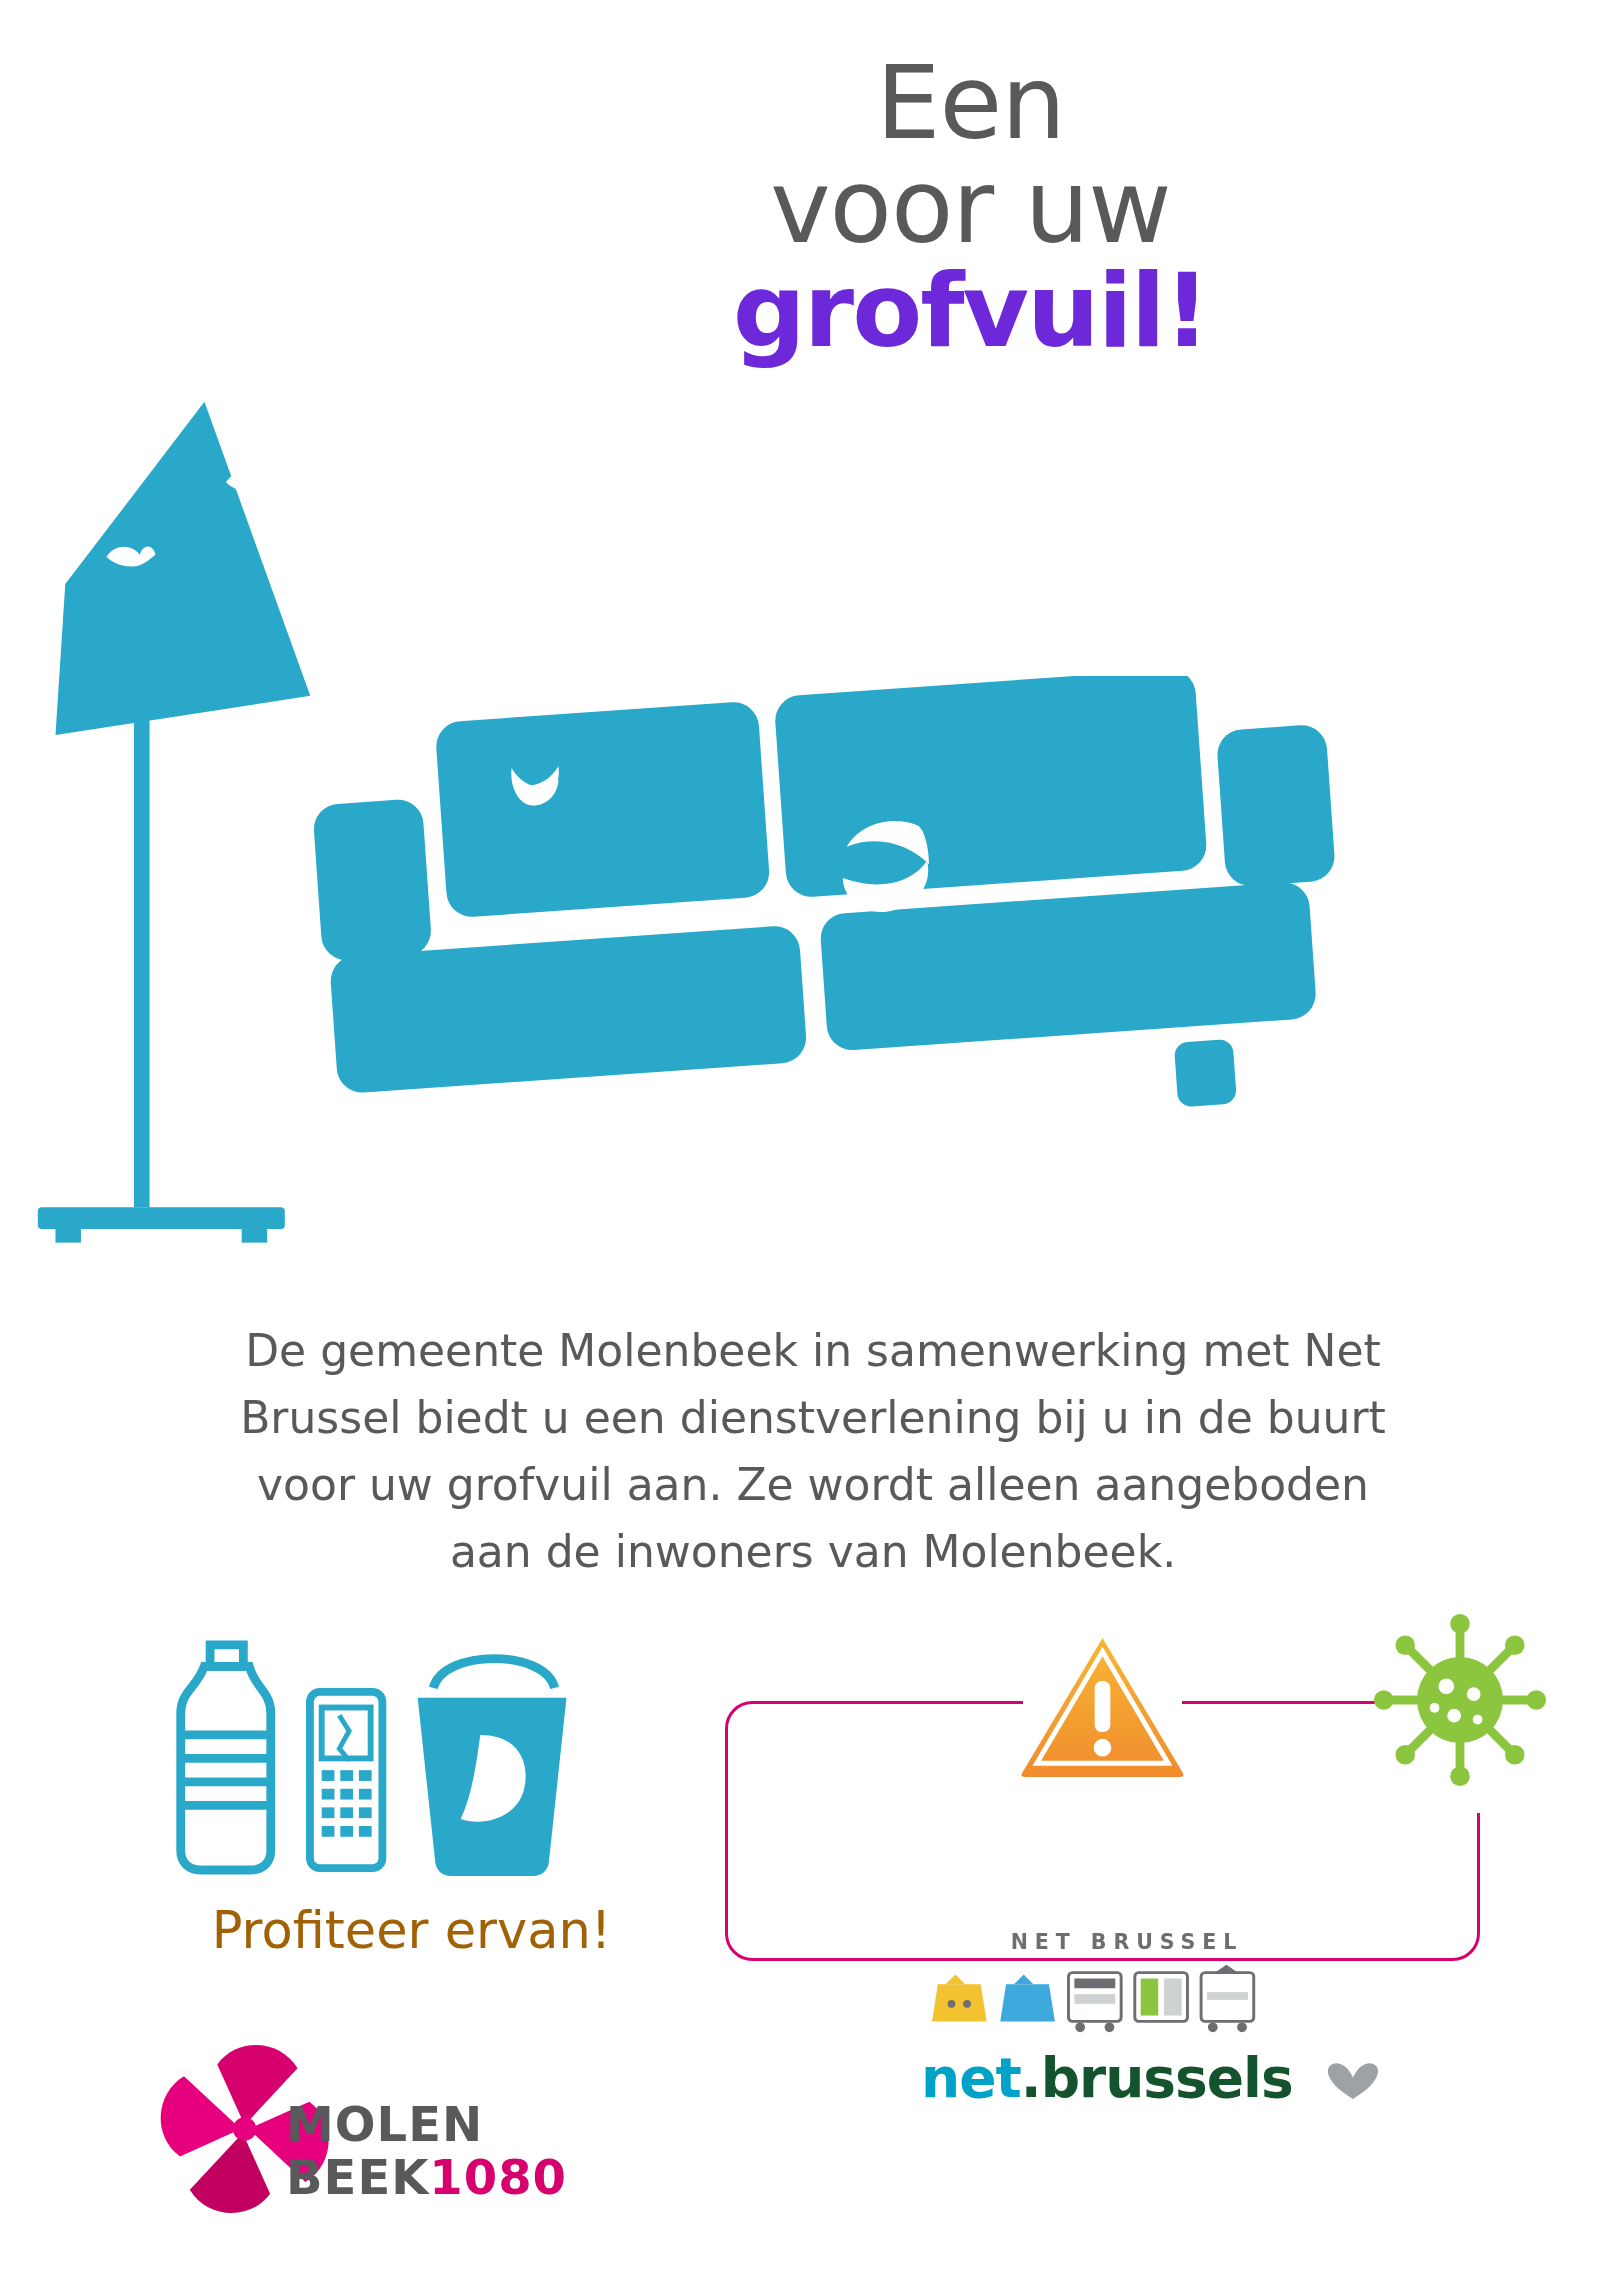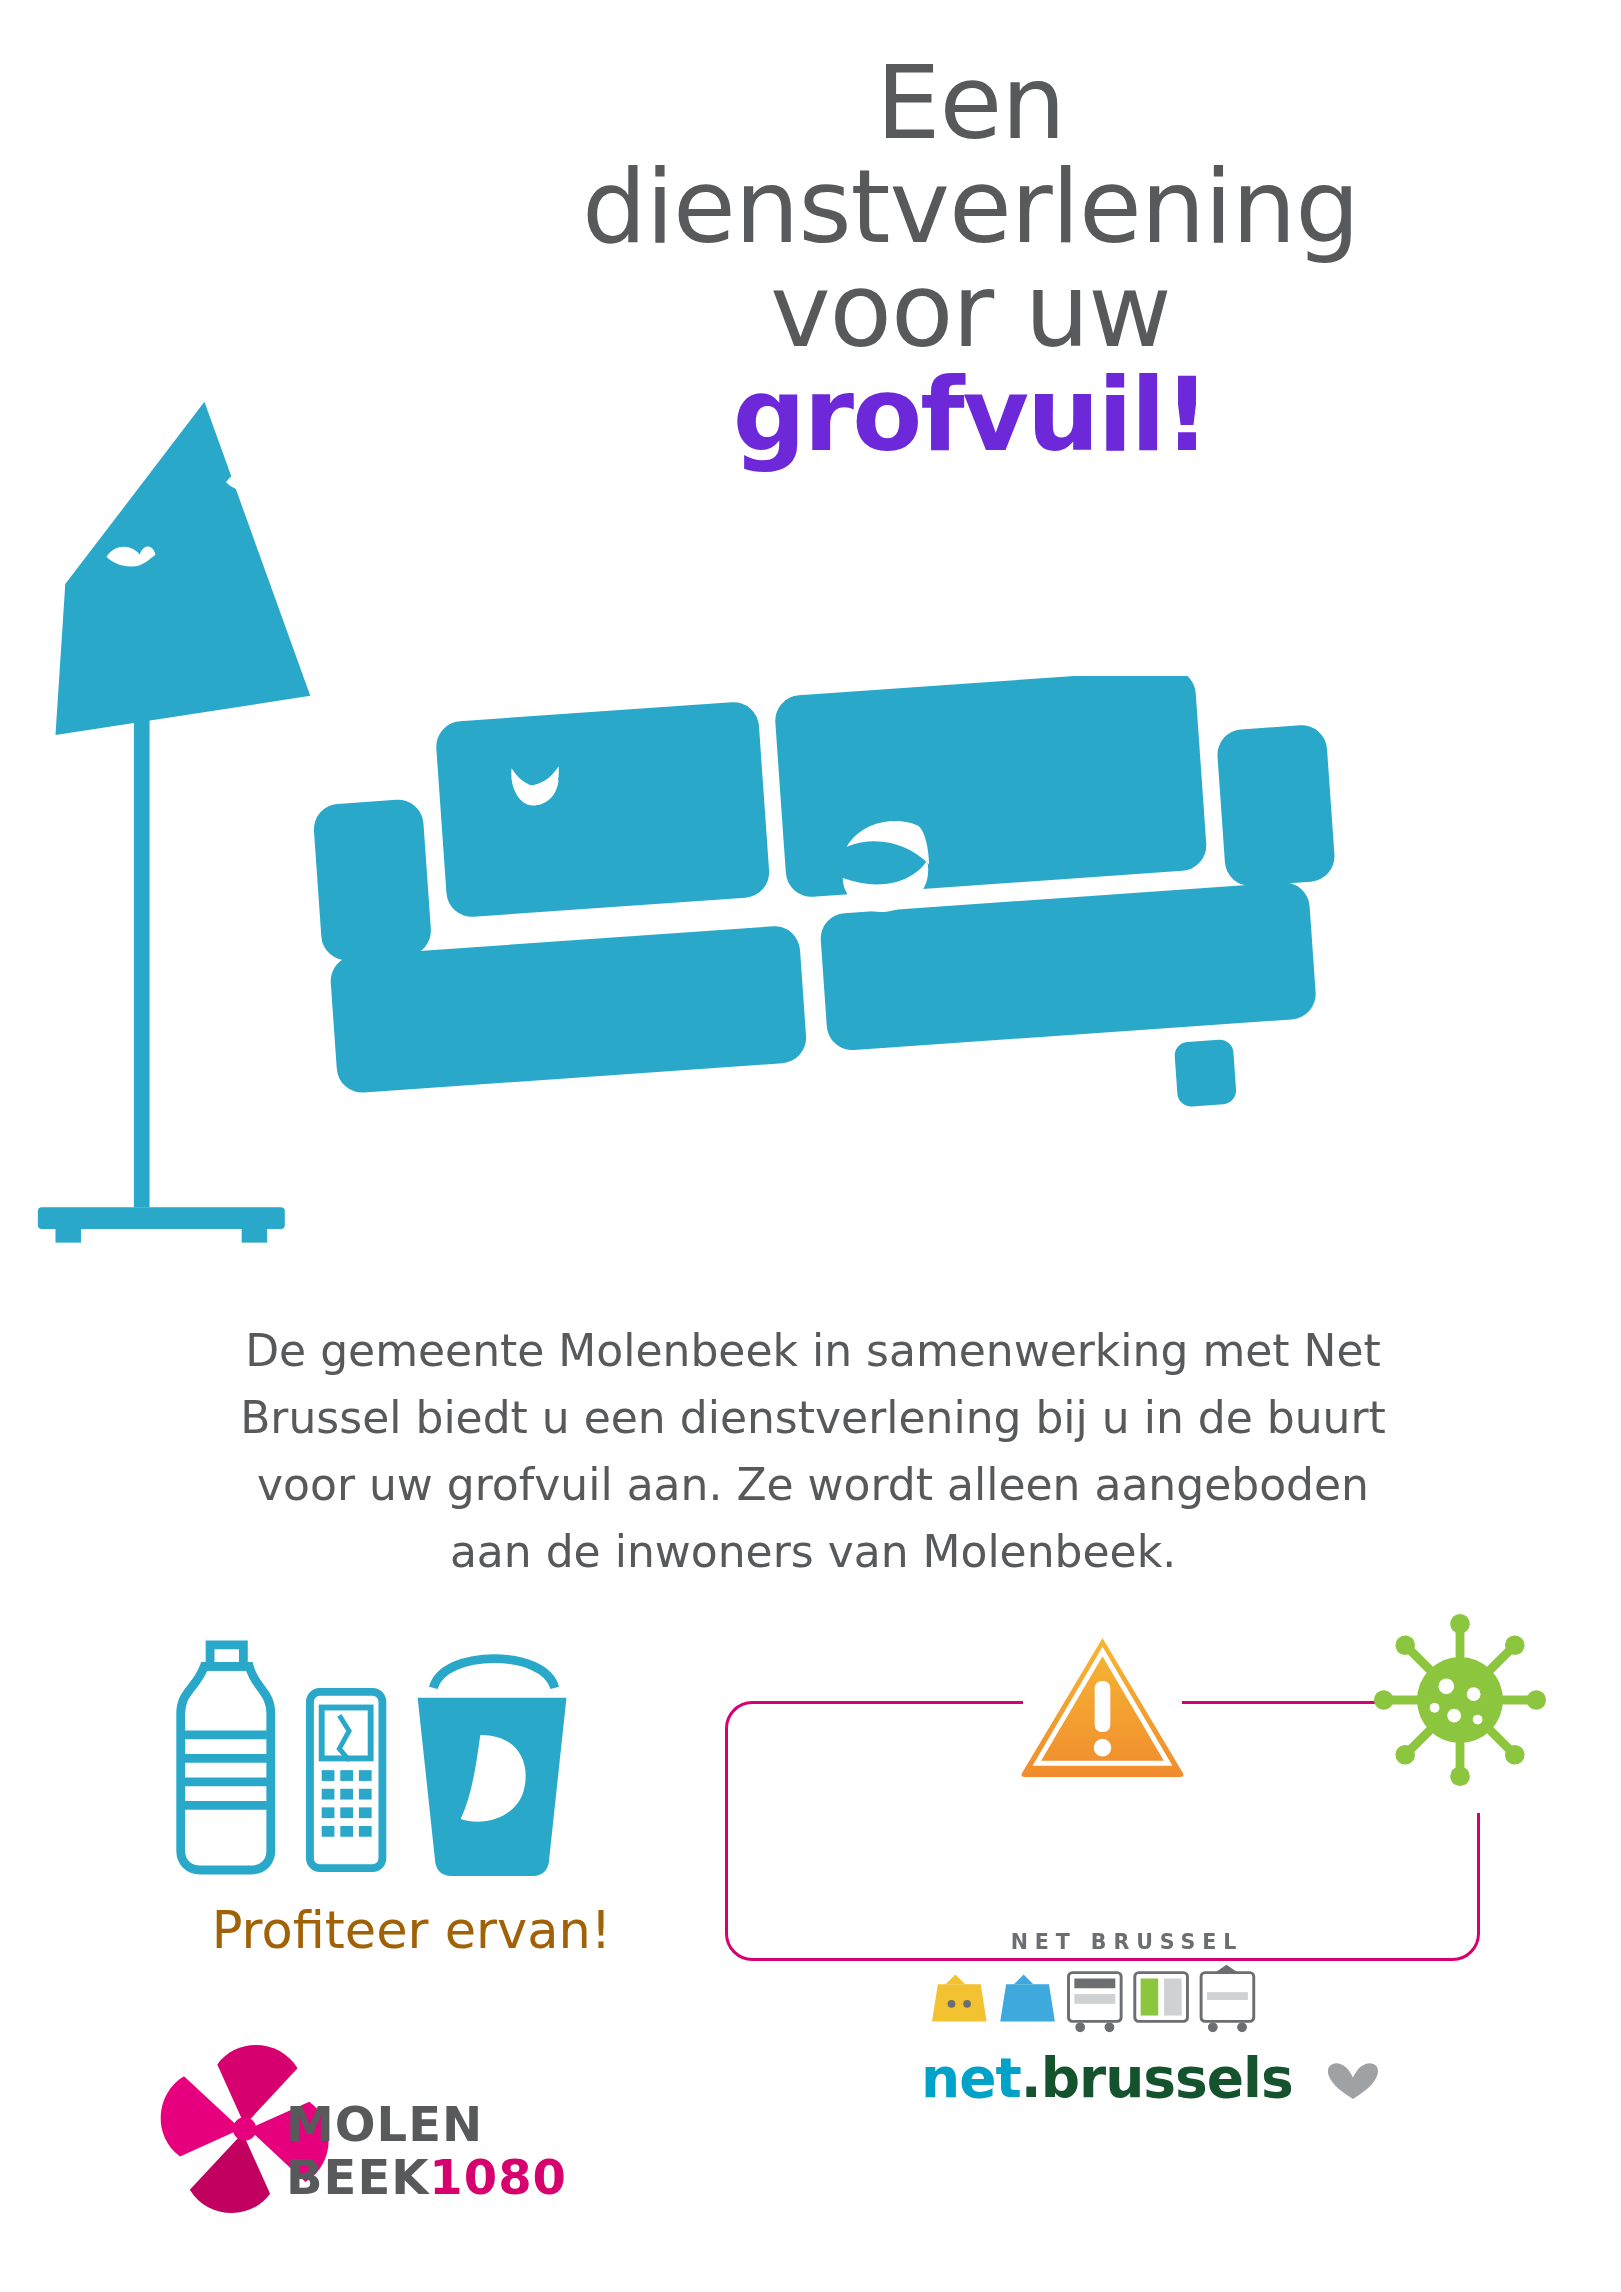--- a/index.html
+++ b/index.html
@@ -197,21 +197,20 @@
   .net-brussels .dark { color: #14532d; }
   svg { display:block; }
 </style>
 </head>
 <body>
 
 <div class="poster">
 
   <div class="headline">
     <span class="l1">Een</span>
-    <span class="l2">dienstverlening</span>
     <span class="l3">voor uw</span>
     <span class="l4">grofvuil!</span>
   </div>
 
   <div class="lamp">
     <svg width="314" height="882" viewBox="0 0 320 900">
 
       <path d="M188 10 L296 310 L36 350 L46 196 Z" fill="#29a8c9"></path>
 
       <path d="M88 168 c10 -14 26 -12 34 -2 c4 -12 14 -10 16 0 c-6 4 -12 12 -24 12 c-14 0 -22 -6 -26 -10z" fill="#ffffff"></path>

